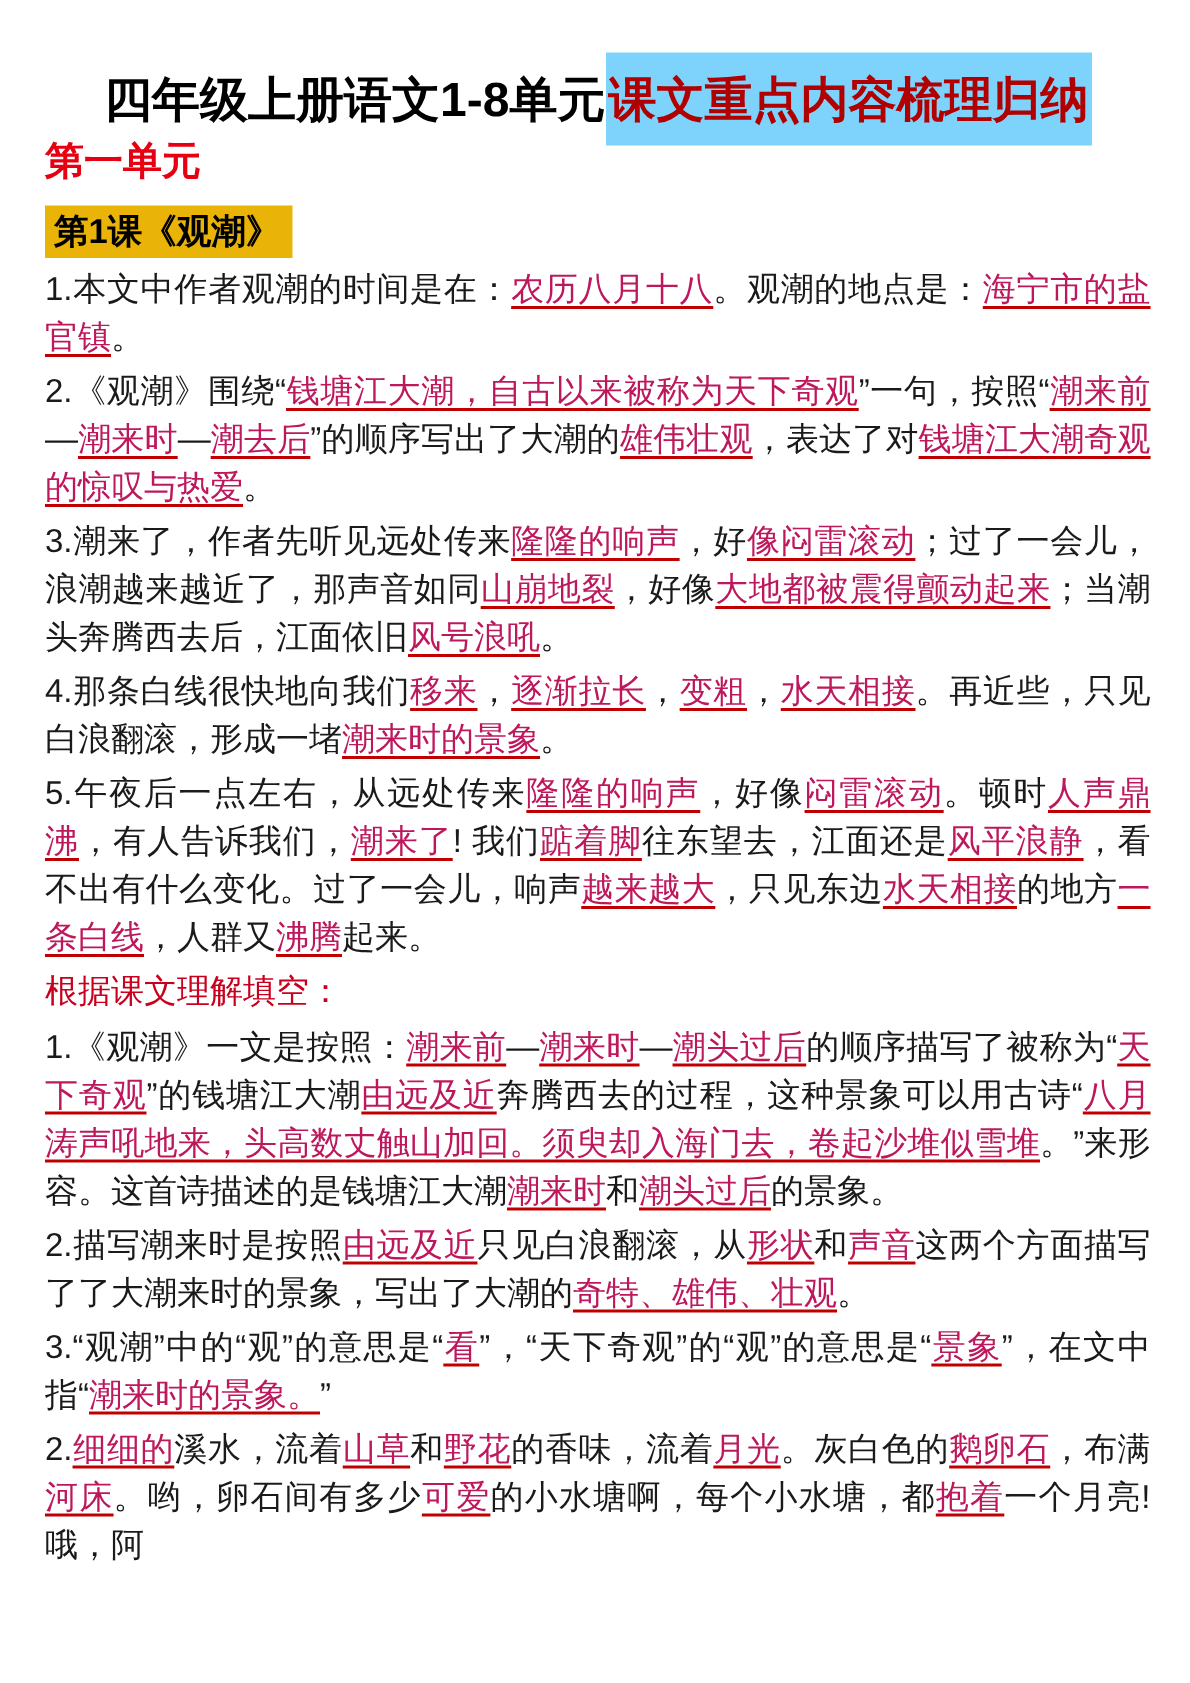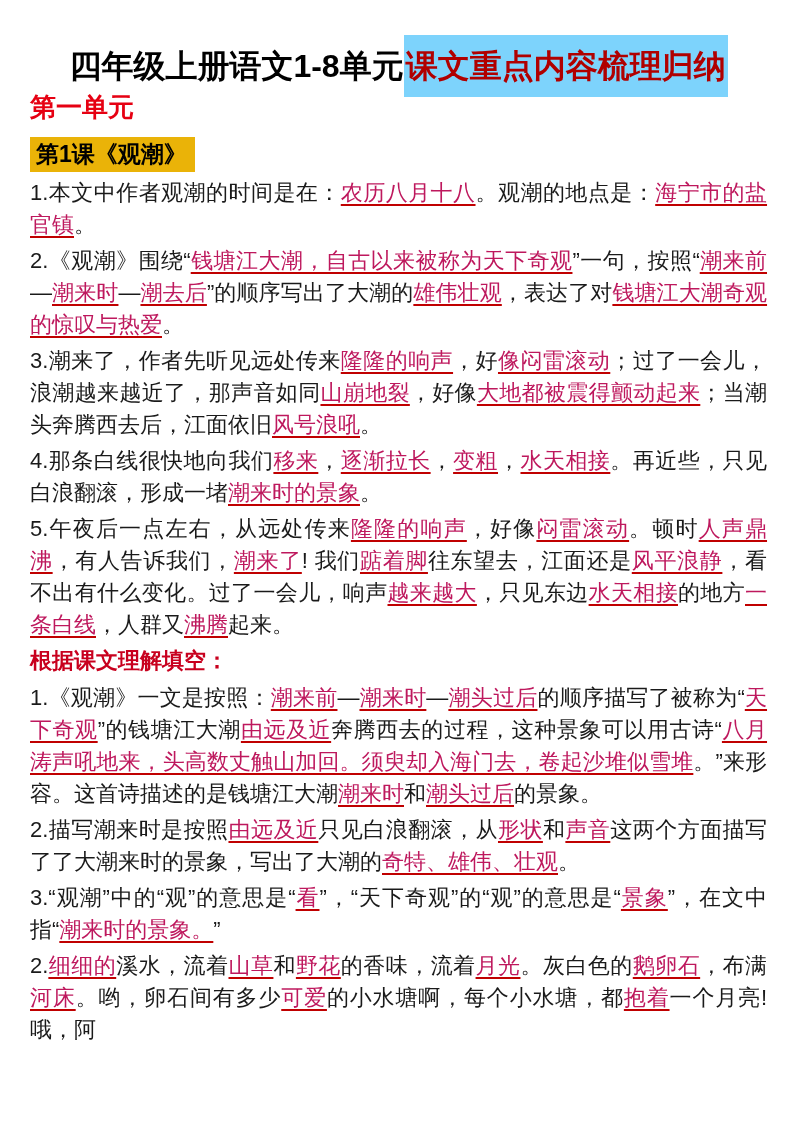--- a/index.html
+++ b/index.html
@@ -46,21 +46,21 @@
     font-size:23px;
     font-weight:bold;
     color:#000;
     background:#eab308;
     padding:2px 8px 3px 6px;
     margin:6px 0 5px;
     line-height:30px;
   }
   .sub-heading{
     font-size:22px;
-    font-weight:bold;
+    font-weight:normal;
     color:#c8001e;
     margin:2px 0 5px;
   }
   .plain{color:#1a1a1a;}
   .answer{
     color:#be185d;
     text-decoration:underline;
     text-decoration-color:#c00000;
     text-decoration-thickness:2px;
     text-underline-offset:4px;

